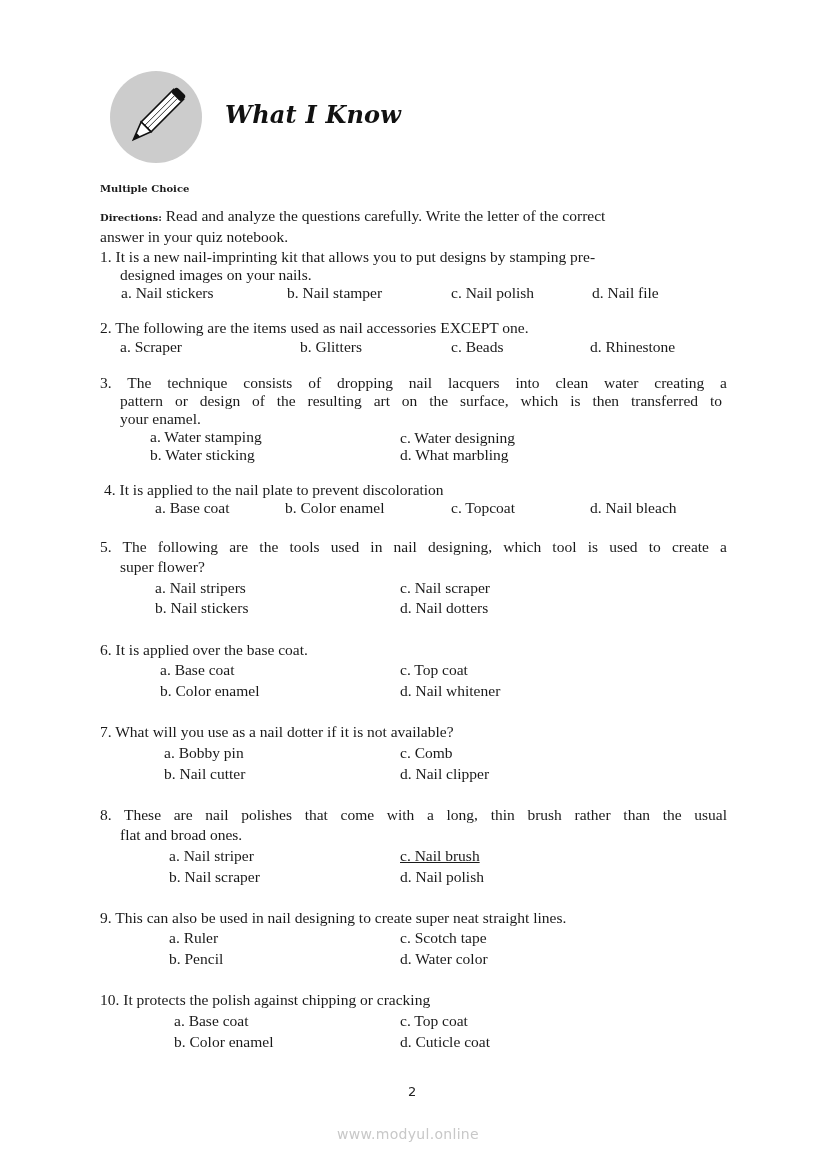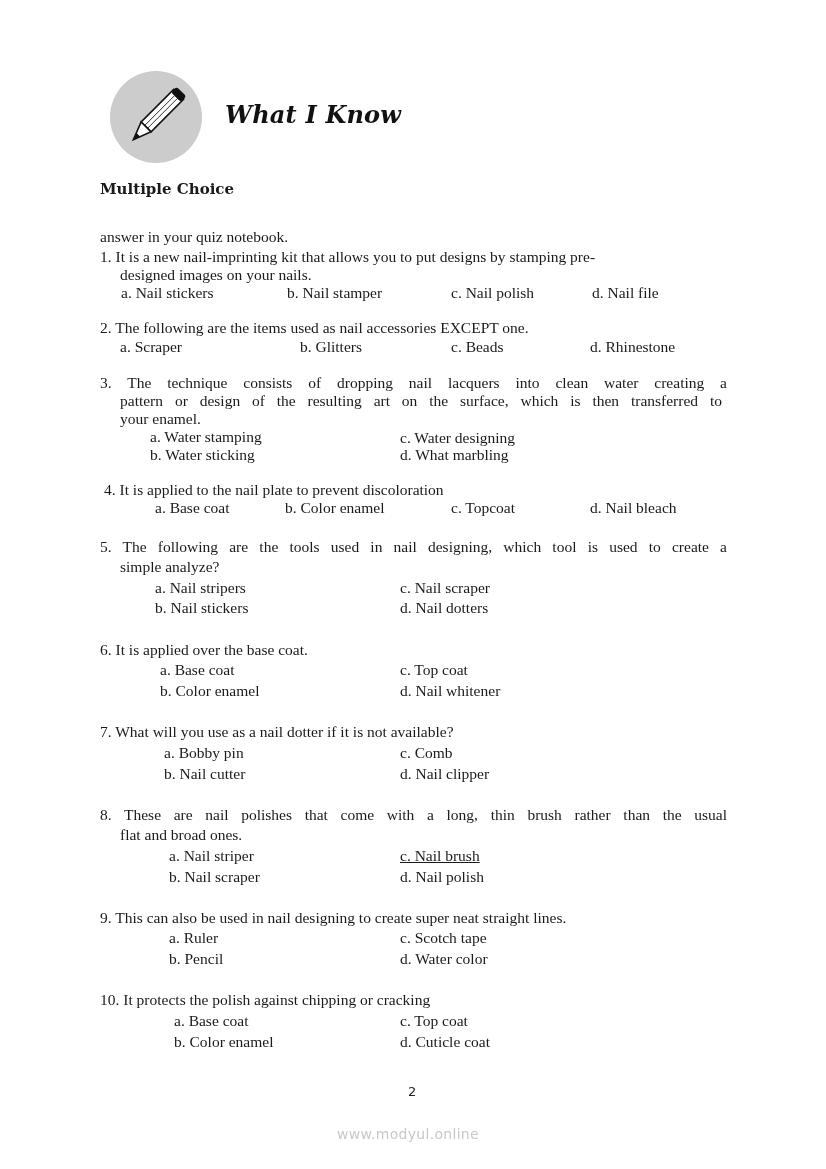--- a/index.html
+++ b/index.html
@@ -5,21 +5,21 @@
   html, body { margin: 0; padding: 0; background: #ffffff; }
   body { width: 826px; height: 1169px; position: relative; overflow: hidden;
          font-family: "DejaVu Serif", "Liberation Serif", serif; color: #1a1a1a; }
   .page { position: absolute; left: 0; top: 0; width: 826px; height: 835px; }
   .icon-circle { position: absolute; left: 110px; top: 71px; width: 92px; height: 92px;
                  border-radius: 50%; background: #cccccc; }
   .icon-circle svg { position: absolute; left: 0; top: 0; }
   .title { position: absolute; left: 225px; top: 100px; font-family: "DejaVu Serif", serif;
            font-weight: bold; font-style: italic; font-size: 24px; color: #111; letter-spacing: 0.2px; }
   .t { position: absolute; font-family: "Liberation Serif", serif; font-size: 15.5px; line-height: 18px; white-space: nowrap; color: #1a1a1a; }
-  .b { font-family: "DejaVu Serif", serif; font-weight: bold; font-size: 15px; }
+  .b { font-family: "DejaVu Serif", serif; font-weight: bold; font-size: 10px; }
   .just { white-space: normal; text-align: justify; text-align-last: justify; }
   .pagenum { position: absolute; left: 408px; top: 1084px; font-family: "DejaVu Sans", sans-serif; font-size: 13px; color: #222; }
   .watermark { position: absolute; left: 337px; top: 1126px; font-family: "DejaVu Sans", sans-serif; font-size: 14px; color: #c8c8c8; letter-spacing: 0.3px; }
 </style>
 </head>
 <body>
 
 <div class="page">
 
   <div class="icon-circle">
@@ -30,20 +30,21 @@
         <line x1="44" y1="18" x2="44" y2="60" stroke="#111" stroke-width="0.8"></line>
         <line x1="48" y1="18" x2="48" y2="60" stroke="#111" stroke-width="0.8"></line>
         <polygon points="39,60 53,60 46,78" fill="#fff" stroke="#111" stroke-width="1.6"></polygon>
         <polygon points="43.5,71 48.5,71 46,78" fill="#111"></polygon>
       </g>
     </svg>
   </div>
   <div class="title">What I Know</div>
 
   <div class="t b" style="left:100px; top:180px;">Multiple Choice</div>
+  <div class="t" style="left:100px; top:207px;"><span class="b">Directions:</span><span> Read and analyze the questions carefully. Write the letter of the correct</span></div>
   <div class="t" style="left:100px; top:228px;">answer in your quiz notebook.</div>
 
   <div>
     <div class="t" style="left:100px; top:248px;">1. It is a new nail-imprinting kit that allows you to put designs by stamping pre-</div>
     <div class="t" style="left:120px; top:266px;">designed images on your nails.</div>
     <div class="t" style="left:121px; top:284px;">a. Nail stickers</div>
     <div class="t" style="left:287px; top:284px;">b. Nail stamper</div>
     <div class="t" style="left:451px; top:284px;">c. Nail polish</div>
     <div class="t" style="left:592px; top:284px;">d. Nail file</div>
   </div>
@@ -69,21 +70,21 @@
   <div>
     <div class="t" style="left:104px; top:481px;">4. It is applied to the nail plate to prevent discoloration</div>
     <div class="t" style="left:155px; top:499px;">a. Base coat</div>
     <div class="t" style="left:285px; top:499px;">b. Color enamel</div>
     <div class="t" style="left:451px; top:499px;">c. Topcoat</div>
     <div class="t" style="left:590px; top:499px;">d. Nail bleach</div>
   </div>
 
   <div>
     <div class="t just" style="left:100px; top:538px; width:627px;">5. The following are the tools used in nail designing, which tool is used to create a</div>
-    <div class="t" style="left:120px; top:558px;">simple analyze?</div>
+    <div class="t" style="left:120px; top:558px;">super flower?</div>
     <div class="t" style="left:155px; top:579px;">a. Nail stripers</div>
     <div class="t" style="left:155px; top:599px;">b. Nail stickers</div>
     <div class="t" style="left:400px; top:579px;">c. Nail scraper</div>
     <div class="t" style="left:400px; top:599px;">d. Nail dotters</div>
   </div>
 
   <div>
     <div class="t" style="left:100px; top:641px;">6. It is applied over the base coat.</div>
     <div class="t" style="left:160px; top:661px;">a. Base coat</div>
     <div class="t" style="left:160px; top:682px;">b. Color enamel</div>

